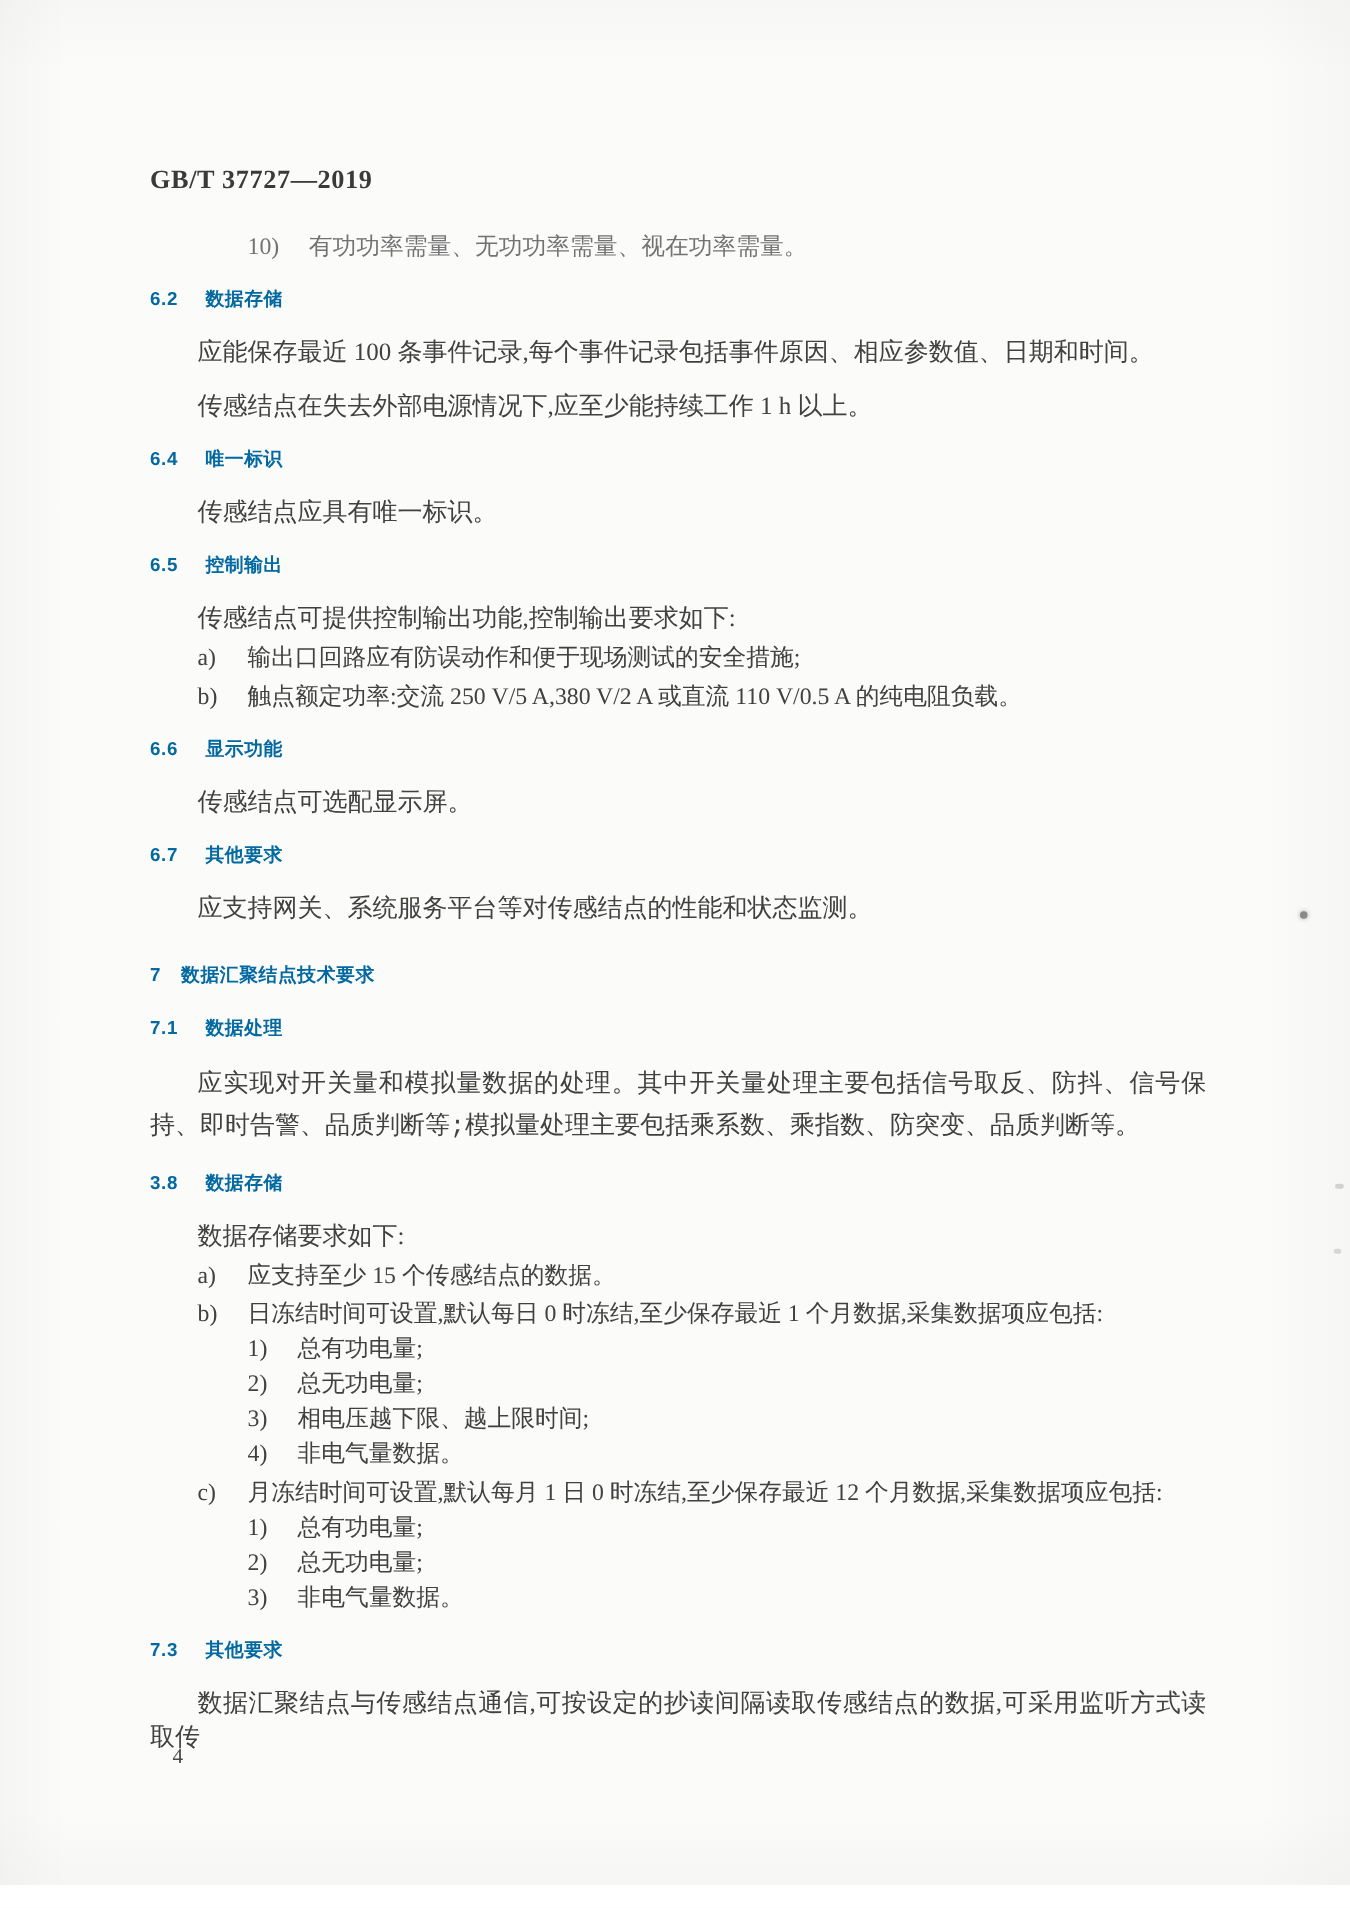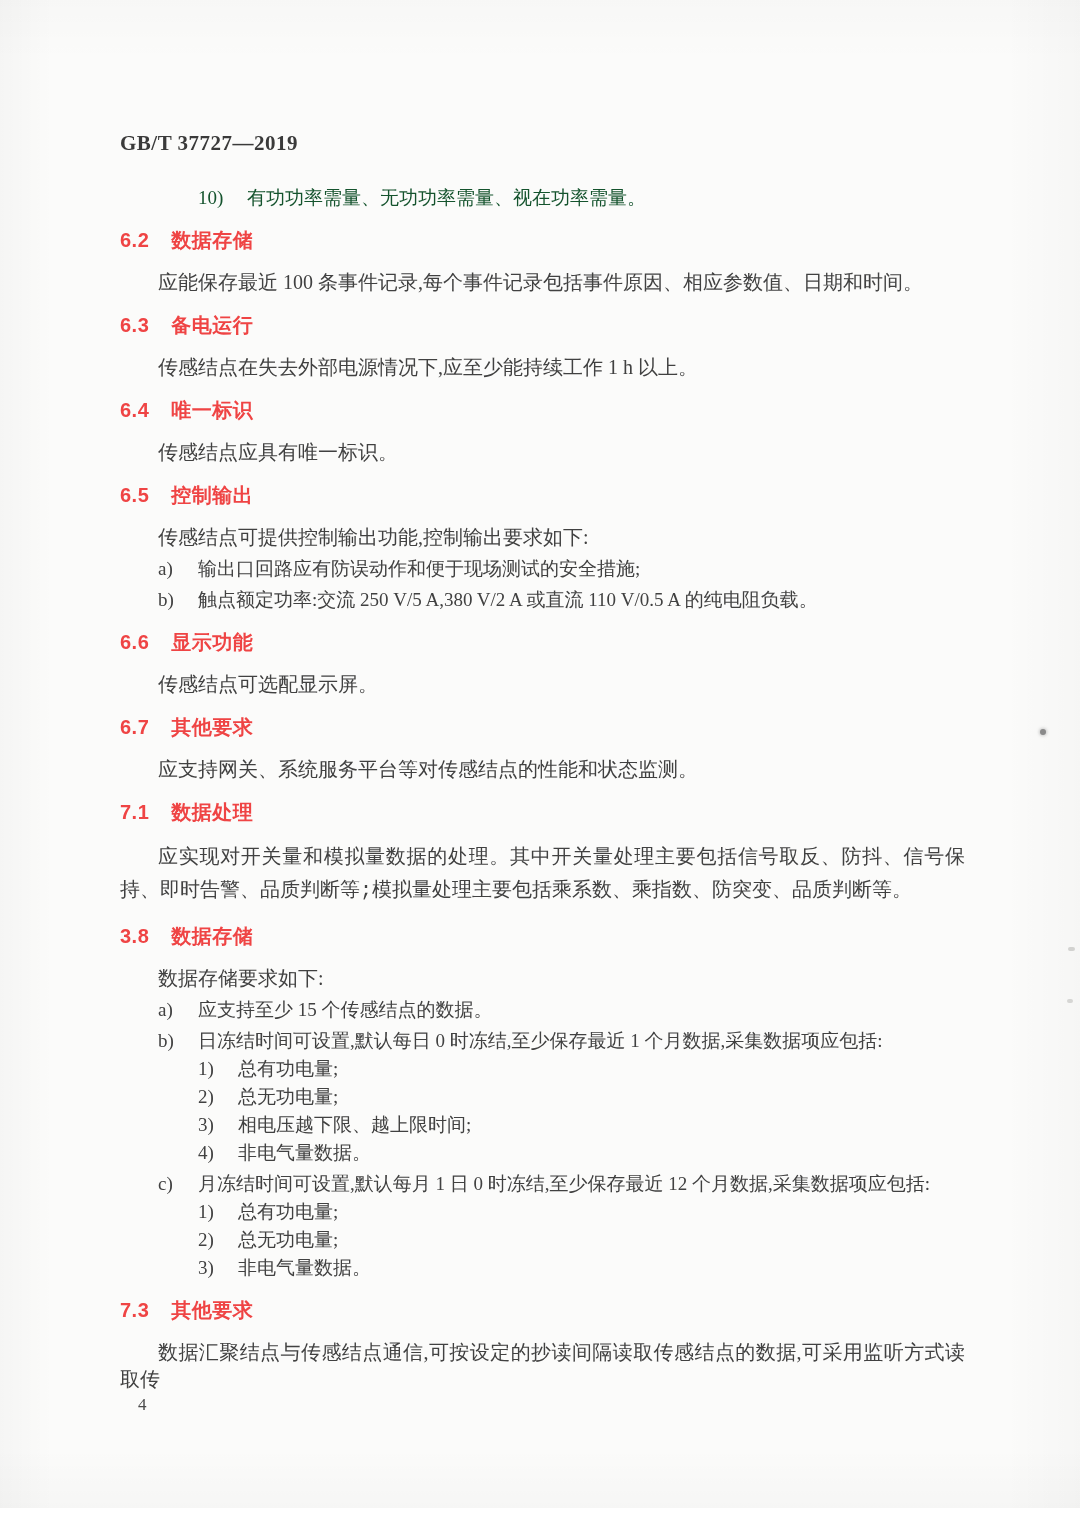--- a/index.html
+++ b/index.html
@@ -35,23 +35,23 @@
     font-family: "Liberation Serif", serif;
     font-weight: bold;
     font-size: 21px;
     line-height: 26px;
     letter-spacing: 0.5px;
     color: #3a3a3a;
   }
   .h {
     font-family: "Liberation Sans", sans-serif;
     font-weight: bold;
-    font-size: 20px;
+    font-size: 15px;
     line-height: 26px;
-    color: #ef4444;
+    color: #0369a1;
     margin-top: 16px;
     letter-spacing: 0.5px;
   }
   .h .num { display: inline-block; margin-right: 22px; font-family: "Liberation Sans", sans-serif; }
   .h.chapter { margin-top: 27px; }
   .h.chapter .num { margin-right: 16px; }
   .para {
     font-size: 20px;
     line-height: 27px;
     margin-top: 16px;
@@ -78,21 +78,21 @@
     line-height: 27px;
     color: #414141;
   }
   .li2 > .lbl { position: absolute; left: 78px; }
   .item10 {
     position: relative;
     padding-left: 127px;
     margin-top: 28px;
     font-size: 19px;
     line-height: 27px;
-    color: #14532d;
+    color: #737373;
   }
   .item10 > .lbl { position: absolute; left: 78px; }
   .page-number {
     position: absolute;
     left: 138px; top: 1394px;
     font-size: 17px;
     line-height: 22px;
     color: #4a4a4a;
     font-family: "Liberation Serif", serif;
   }
@@ -115,23 +115,20 @@
     </div>
 
     <div>
       <div class="h">
         <span class="num">6.2</span><span>数据存储</span>
       </div>
       <div class="para">应能保存最近 100 条事件记录,每个事件记录包括事件原因、相应参数值、日期和时间。</div>
     </div>
 
     <div>
-      <div class="h">
-        <span class="num">6.3</span><span>备电运行</span>
-      </div>
       <div class="para">传感结点在失去外部电源情况下,应至少能持续工作 1 h 以上。</div>
     </div>
 
     <div>
       <div class="h">
         <span class="num">6.4</span><span>唯一标识</span>
       </div>
       <div class="para">传感结点应具有唯一标识。</div>
     </div>
 
@@ -157,20 +154,25 @@
       <div class="para">传感结点可选配显示屏。</div>
     </div>
 
     <div>
       <div class="h">
         <span class="num">6.7</span><span>其他要求</span>
       </div>
       <div class="para">应支持网关、系统服务平台等对传感结点的性能和状态监测。</div>
     </div>
 
+    <div>
+      <div class="h chapter">
+        <span class="num">7</span><span>数据汇聚结点技术要求</span>
+      </div>
+    </div>
 
     <div>
       <div class="h">
         <span class="num">7.1</span><span>数据处理</span>
       </div>
       <div class="para lh33">应实现对开关量和模拟量数据的处理。其中开关量处理主要包括信号取反、防抖、信号保持、即时告警、品质判断等;模拟量处理主要包括乘系数、乘指数、防突变、品质判断等。</div>
     </div>
 
     <div>
       <div class="h">

